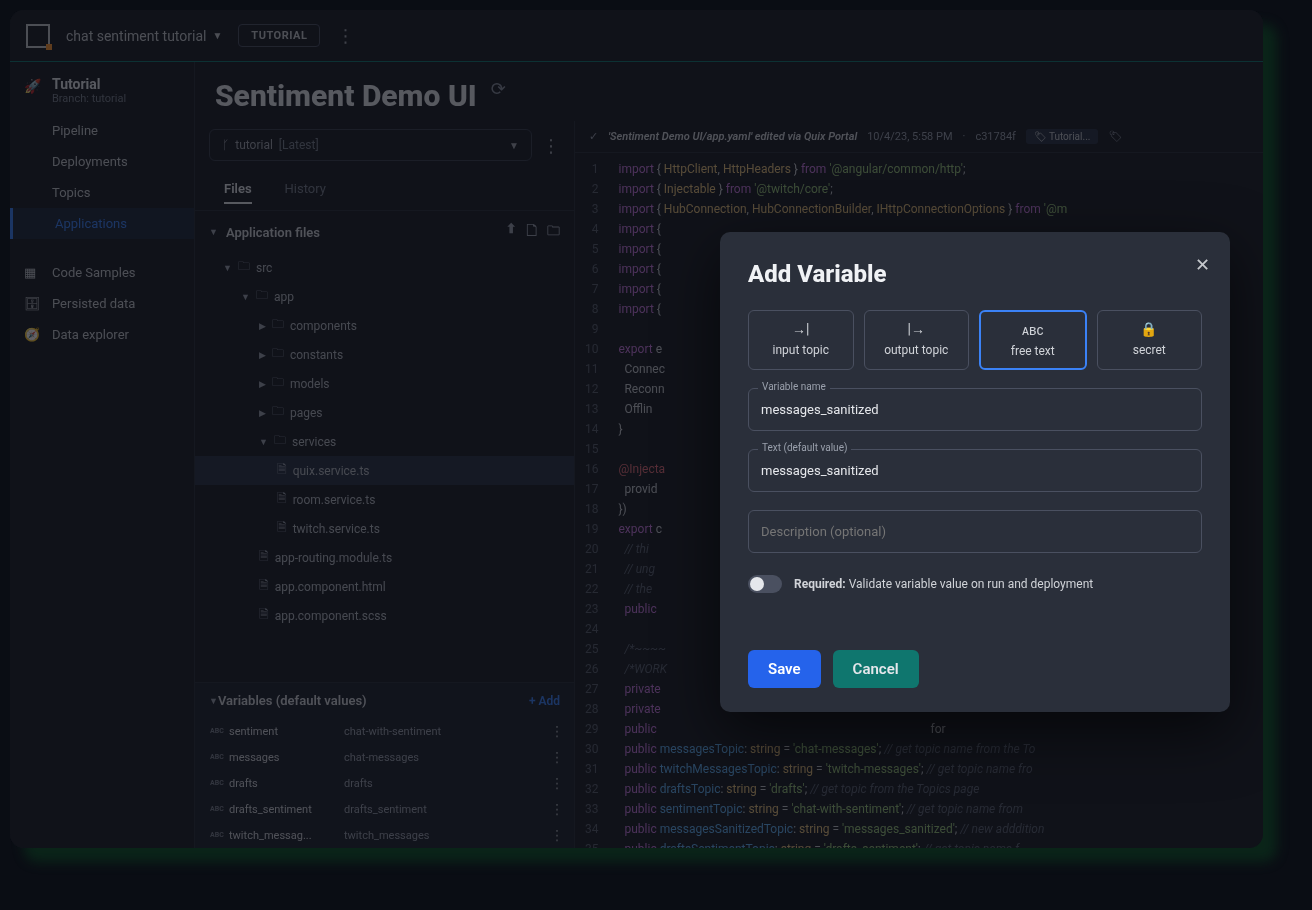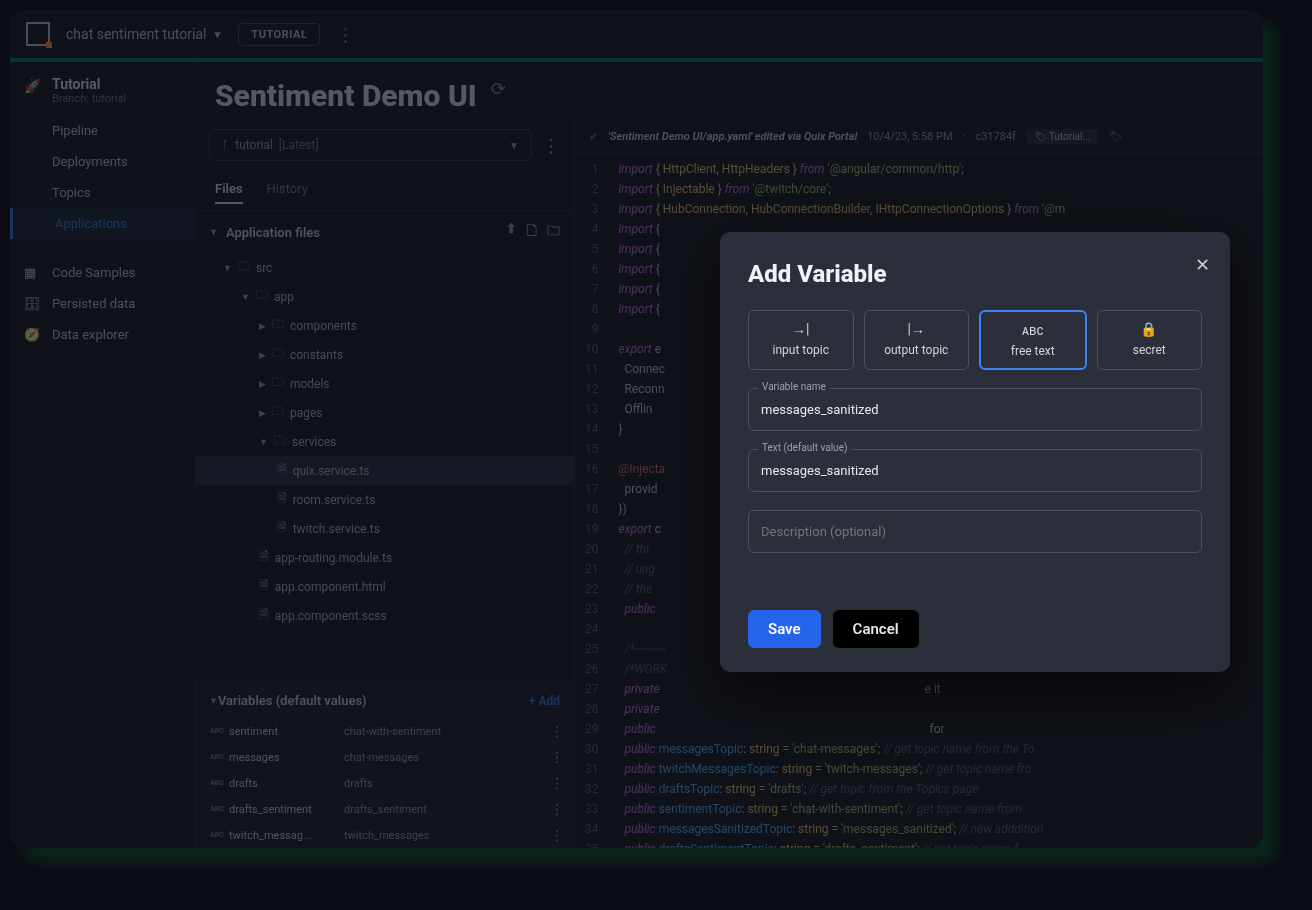--- a/index.html
+++ b/index.html
@@ -1,20 +1,20 @@
 <!DOCTYPE html>
 <html><head>
 <meta charset="utf-8">
 <style>
 * { margin:0; padding:0; box-sizing:border-box; font-family:-apple-system,BlinkMacSystemFont,'Segoe UI',Roboto,sans-serif; }
 body { background:#0a0d14; color:#c5c8cc; width:1312px; height:910px; overflow:hidden; position:relative; }
 .app { width:1253px; height:838px; background:#1a1d24; border-radius:14px; position:absolute; left:10px; top:10px; overflow:hidden; }
 .shadow { position:absolute; left:24px; top:24px; width:1253px; height:838px; background:#0a2a1a; border-radius:14px; z-index:-1; filter:blur(6px); opacity:0.8;}
 .dim { position:absolute; inset:0; background:rgba(10,13,20,0.65); z-index:50; pointer-events:none; }
-.topbar { height:52px; display:flex; align-items:center; padding:0 16px; gap:16px; border-bottom:4px solid #0f766e; }
+.topbar { height:52px; display:flex; align-items:center; padding:0 16px; gap:16px; border-bottom:1px solid #0f766e; }
 .logo { width:24px; height:24px; border:2px solid #c5c8cc; position:relative; }
 .logo::after { content:''; position:absolute; right:-4px; bottom:-4px; width:6px; height:6px; background:#ff9933; }
 .proj-name { color:#c5c8cc; font-size:14px; display:flex; align-items:center; gap:6px; }
 .chev { font-size:10px; }
 .badge-btn { border:1px solid #4a5060; padding:4px 12px; font-size:11px; font-weight:700; color:#c5c8cc; letter-spacing:0.5px; border-radius:4px; }
 .dots { font-size:18px; color:#a0a4ac; }
 .body { display:flex; height:calc(100% - 52px); }
 .sidebar { width:185px; border-right:1px solid #2a2e38; padding-top:14px; }
 .side-head { padding:0 14px 10px 42px; position:relative; }
 .rocket { position:absolute; left:14px; top:2px; color:#9aa0ac; font-size:14px; }
@@ -26,21 +26,21 @@
 .side-sect { margin-top:18px; }
 .main { flex:1; display:flex; flex-direction:column; }
 .header-row { display:flex; align-items:flex-start; gap:14px; padding:16px 20px 8px; }
 .page-title { font-size:30px; font-weight:800; color:#e5e7eb; }
 .refresh { color:#8a909c; font-size:18px; }
 .workarea { display:flex; flex:1; overflow:hidden; }
 .filepanel { width:380px; border-right:1px solid #2a2e38; display:flex; flex-direction:column; position:relative; }
 .branch-row { padding:8px 14px; display:flex; align-items:center; gap:10px; }
 .branch-select { flex:1; border:1px solid #3a3f4c; border-radius:6px; padding:8px 12px; font-size:12px; color:#a0a4ac; display:flex; align-items:center; gap:6px; }
 .tabs { display:flex; gap:24px; padding:6px 20px; border-bottom:1px solid #2a2e38; font-size:13px; }
-.tab { color:#7a808c; padding:6px 0; }
+.tab { color:#7a808c; padding:6px 0;margin-left:9px; }
 .tab.active { color:#e5e7eb; border-bottom:2px solid #e5e7eb; font-weight:600; }
 .section-hdr { display:flex; align-items:center; gap:8px; padding:10px 14px; font-size:13px; font-weight:600; color:#d0d3d8; }
 .section-hdr .actions { margin-left:auto; display:flex; gap:10px; color:#9aa0ac; font-size:13px; }
 .tree { font-size:12px; color:#b5b9c0; overflow-y:auto; flex:1; }
 .tree-row { padding:4px 0; display:flex; align-items:center; gap:6px; }
 .tree-row.sel { background:#2a3344; }
 .fold { font-size:9px; color:#9aa0ac; }
 .ficon { color:#9aa0ac; }
 .vars-panel { border-top:1px solid #2a2e38; background:#1f232c; }
 .vars-hdr { display:flex; align-items:center; padding:10px 14px; font-size:13px; font-weight:600; color:#d0d3d8; }
@@ -49,39 +49,39 @@
 .var-tag { width:24px; font-size:7px; font-weight:700; color:#7a808c; text-align:center; }
 .var-name { width:115px; color:#d0d3d8; }
 .var-val { flex:1; color:#9aa0ac; }
 .editor-side { flex:1; display:flex; flex-direction:column; overflow:hidden; }
 .commit-bar { display:flex; align-items:center; gap:10px; padding:8px 14px; font-size:11px; border-bottom:1px solid #2a2e38; color:#9aa0ac; }
 .commit-msg { color:#d0d3d8; font-weight:600; font-style:italic; }
 .tag-pill { background:#2a3344; padding:2px 8px; border-radius:3px; font-size:10px; color:#c5c8cc; }
 .code { flex:1; display:flex; font-family:'SF Mono',Consolas,monospace; font-size:12px; line-height:20px; overflow:hidden; }
 .gutter { padding:6px 10px; text-align:right; color:#5a606c; background:#1a1d24; user-select:none; }
 .lines { padding:6px 10px; white-space:pre; color:#c5c8cc; overflow:hidden; }
-.kw { color:#c678dd;font-style:italic; } .str { color:#98c379; } .fn { color:#e5c07b; } .cm { color:#5c6370; font-style:italic; } .dec { color:#e06c75; } .typ { color:#61afef; }
+.kw { color:#c678dd; } .str { color:#98c379; } .fn { color:#e5c07b; } .cm { color:#5c6370; font-style:italic; } .dec { color:#e06c75; } .typ { color:#61afef; }
 
 .modal { position:absolute; z-index:100; left:710px; top:222px; width:510px; background:#2a2f3a; border-radius:10px; padding:28px 28px 24px; box-shadow:0 20px 60px rgba(0,0,0,0.6); }
 .modal-title { font-size:24px; font-weight:800; color:#f0f2f5; }
 .modal-close { position:absolute; right:20px; top:22px; color:#c5c8cc; font-size:18px; cursor:pointer; }
 .type-row { display:flex; gap:10px; margin-top:22px; }
 .type-card { flex:1; border:1px solid #4a5060; border-radius:6px; padding:10px 6px 10px; text-align:center; color:#d0d3d8; font-size:12px; display:flex; flex-direction:column; align-items:center; gap:6px; }
 .type-card.active { border-color:#3b82f6; border-width:2px; }
 .type-icon { font-size:14px; height:16px; }
 .field-wrap { margin-top:18px; position:relative; }
 .field-label { position:absolute; top:-7px; left:10px; background:#2a2f3a; padding:0 4px; font-size:10px; color:#9aa0ac; }
 .field-input { width:100%; border:1px solid #4a5060; border-radius:6px; background:transparent; padding:13px 12px; color:#e5e7eb; font-size:13px; outline:none; }
 .toggle-row { display:flex; align-items:center; gap:12px; margin-top:22px; font-size:12px; color:#d0d3d8; }
 .toggle { width:34px; height:18px; background:#4a5060; border-radius:10px; position:relative; }
 .toggle::after { content:''; position:absolute; left:2px; top:2px; width:14px; height:14px; background:#e5e7eb; border-radius:50%; }
 .btn-row { display:flex; gap:12px; margin-top:26px; }
 .btn { padding:10px 20px; border-radius:6px; font-size:15px; font-weight:600; border:none; cursor:pointer;margin-top:31px; }
 .btn-primary { background:#2563eb; color:#fff; }
-.btn-sec { background:#000000; color:#e5e7eb; }
+.btn-sec { background:#0f766e; color:#e5e7eb; }
 </style>
 </head>
 <body>
 
 <div class="shadow"></div>
 <div class="app">
   <div class="dim"></div>
 
   <div class="topbar">
     <div class="logo"></div>
@@ -359,18 +359,22 @@
       <div class="field-label">Variable name</div>
       <input class="field-input" value="messages_sanitized" style="">
     </div>
     <div class="field-wrap">
       <div class="field-label">Text (default value)</div>
       <input class="field-input" value="messages_sanitized" style="">
     </div>
     <div class="field-wrap">
       <input class="field-input" placeholder="Description (optional)" style="">
     </div>
+    <div class="toggle-row">
+      <div class="toggle"></div>
+      <div><b>Required:</b> <span>Validate variable value on run and deployment</span></div>
+    </div>
     <div class="btn-row">
       <button class="btn btn-primary">Save</button>
       <button class="btn btn-sec">Cancel</button>
     </div>
   </div>
 </div>
 
 </body></html>

